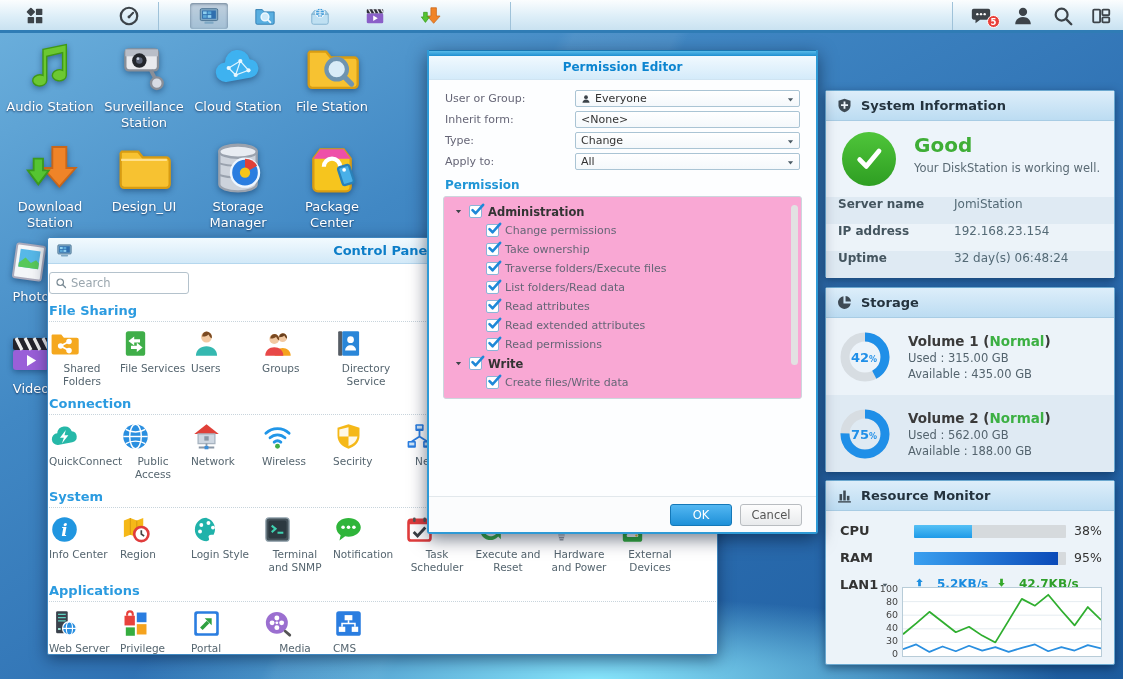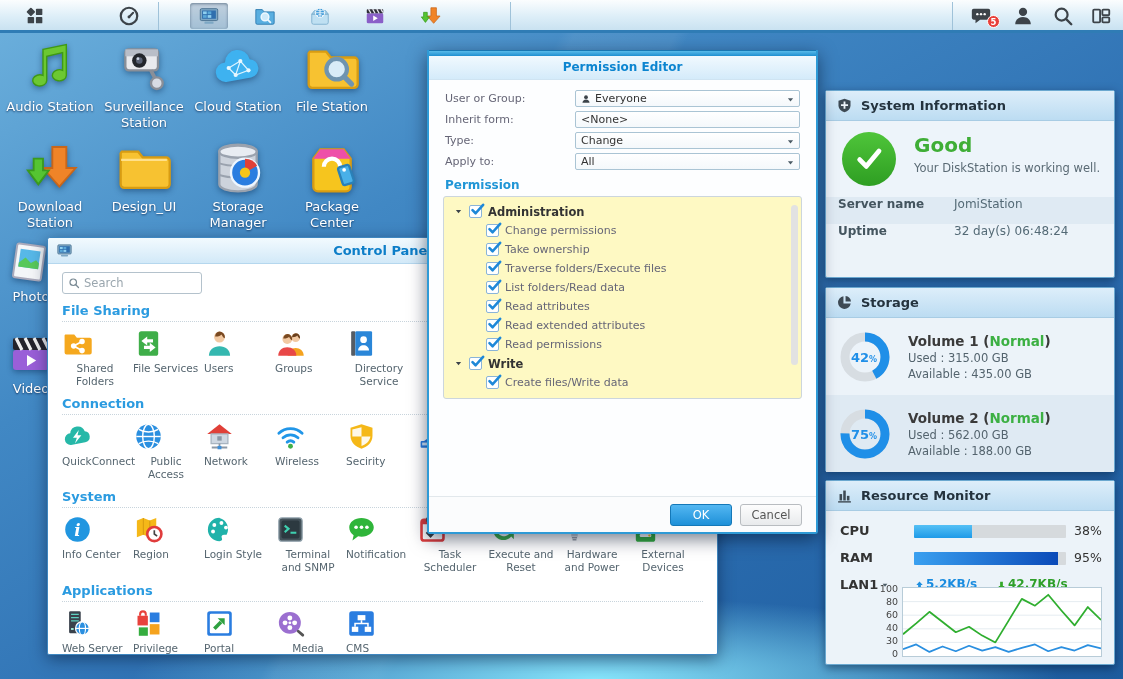--- a/index.html
+++ b/index.html
@@ -31,21 +31,21 @@
   .desk-lb{margin-top:3px;font-size:13px;color:#fff;text-align:center;line-height:1.25;text-shadow:0 1px 2px rgba(0,30,70,.75)}
   .desk-partial{position:absolute;width:78px;display:flex;flex-direction:column;align-items:center;z-index:1;cursor:pointer}
   .desk-partial .desk-ic{width:48px;height:48px}
 
   
   .cp-win{position:absolute;left:47px;top:237px;width:671px;height:418px;z-index:10;background:#fff;
     border:1px solid #3f87c0;border-radius:3px 3px 2px 2px;box-shadow:0 4px 16px rgba(0,20,50,.5)}
   .cp-head{height:26px;background:linear-gradient(#f2fafe,#d2e9f8);border-bottom:1px solid #b5d7ee;border-radius:3px 3px 0 0;position:relative}
   .cp-head-ic{position:absolute;left:8px;top:4px;width:17px;height:17px}
   .cp-title{position:absolute;left:0;right:0;top:5px;text-align:center;font-size:13px;font-weight:bold;color:#0d7ec8}
-  .cp-body{padding:8px 14px 0;height:390px;overflow:hidden}
+  .cp-body{padding:8px 1px 0;height:390px;overflow:hidden}
   .cp-search{display:flex;align-items:center;width:140px;height:22px;border:1px solid #b4c2cc;border-radius:3px;background:#fff;padding:0 5px;gap:4px}
   .cp-search .mag{width:12px;height:12px;flex:0 0 12px}
   .cp-search input{border:0;outline:none;width:100%;font-size:11.5px;font-family:"DejaVu Sans",sans-serif;color:#333;background:transparent}
   .cp-search input::placeholder{color:#9aa6ae}
   .cp-sec-title{margin:9px 0 3px;font-size:13px;font-weight:bold;color:#2b9be0}
   .cp-sec-rule{border-bottom:1px dotted #c8d4dc;margin-bottom:6px}
   .cp-items{display:flex;flex-wrap:wrap}
   .cp-item{width:66px;margin-right:5px;display:flex;flex-direction:column;align-items:flex-start;cursor:pointer}
   .cp-item-ic{width:31px;height:31px;margin-bottom:3px}
   .cp-item-lb{font-size:10.5px;color:#55656f;text-align:center;line-height:1.2}
@@ -57,21 +57,21 @@
   .pe-head{height:24px;background:linear-gradient(#f1f9fe,#d4ebfa);border-bottom:1px solid #cfe4f2;position:relative}
   .pe-title{position:absolute;left:0;right:0;top:4px;text-align:center;font-size:12px;font-weight:bold;color:#0c85d0}
   .pe-form{padding-top:8px}
   .pe-row{display:flex;align-items:center;height:21px;padding:0 16px}
   .pe-row-lb{flex:0 0 130px;font-size:11px;color:#667}
   .pe-ctl{flex:1;height:17px;border:1px solid #aac4d4;border-radius:2px;background:linear-gradient(#fff,#f4f8fb);
     display:flex;align-items:center;padding:0 5px;gap:4px;font-size:11px;color:#333;cursor:pointer;position:relative}
   .pe-ctl .pic{width:10px;height:10px;flex:0 0 10px}
   .pe-ctl .dd{position:absolute;right:4px;top:4px;width:9px;height:9px}
   .pe-perm-lb{margin:6px 16px 4px;font-size:12px;font-weight:bold;color:#2196d6}
-  .pe-list{position:relative;margin:0 14px;height:203px;border:1px solid #ccd6dd;border-radius:3px;background:#fef9c3;overflow:hidden;padding-top:5px}
+  .pe-list{position:relative;margin:0 14px;height:203px;border:1px solid #ccd6dd;border-radius:3px;background:#f9a8d4;overflow:hidden;padding-top:5px}
   .tree-row{display:flex;align-items:center;height:19px;gap:6px}
   .tree-row.parent{padding-left:10px;font-weight:bold;color:#333;font-size:11.5px}
   .tree-row.child{padding-left:42px;color:#667;font-size:11px}
   .tri{width:9px;height:9px}
   .cbx{position:relative;width:13px;height:13px;background:#fff;border:1px solid #8ab4d8;border-radius:2px;flex:0 0 13px;cursor:pointer}
   .cbx .ck{position:absolute;left:0;top:-4px;width:15px;height:15px}
   .pe-scroll{position:absolute;right:3px;top:8px;width:7px;height:160px;background:#e2e2e2;border-radius:4px;cursor:pointer}
   .pe-foot{position:absolute;left:0;right:0;bottom:0;height:36px;background:#fbfcfd;border-top:1px solid #e2e8ec;
     display:flex;align-items:center;justify-content:flex-end;gap:8px;padding-right:14px}
   .btn{width:62px;height:22px;border-radius:3px;font-size:11.5px;display:flex;align-items:center;justify-content:center;cursor:pointer;font-family:"DejaVu Sans",sans-serif}
@@ -107,21 +107,21 @@
 
   #w-resmon{top:480px;height:185px}
   .rm-body{position:relative;height:154px}
   .rm-lb{position:absolute;left:14px;font-size:13px;font-weight:bold;color:#333}
   .rm-bar{position:absolute;left:88px;width:152px;height:13px;background:#d6dadd;border-radius:1px;overflow:hidden}
   .rm-fill{height:100%}
   .f-light{background:linear-gradient(#55c0f5,#1e9ae8)}
   .f-dark{background:linear-gradient(90deg,#3aa0f0,#0b4ab8)}
   .rm-pct{position:absolute;left:248px;font-size:12.5px;color:#333}
   .rm-caret{display:inline-block;width:8px;height:8px;margin-left:3px}
-  .rm-net{position:absolute;font-size:12px;font-weight:bold;display:flex;align-items:flex-end;gap:1px}
+  .rm-net{position:absolute;font-size:12px;font-weight:bold;display:flex;align-items:flex-start;gap:12px}
   .rm-net .arr{width:11px;height:11px}
   .rm-up{left:88px;color:#1a8ce0}
   .rm-down{left:170px;color:#2fa02a}
   .rm-ticks{position:absolute;left:30px;top:72px;width:42px;height:76px;display:flex;flex-direction:column;justify-content:space-between;align-items:flex-end;font-size:9.5px;color:#444}
   .rm-chart{position:absolute;left:76px;top:76px;width:200px;height:70px;background:#fff;border:1px solid #b8ccd8}
 </style>
 </head>
 <body>
 
 <div class="desktop"></div>
@@ -893,20 +893,24 @@
       </span>
     <span class="si-good">Good</span>
     <span class="si-detail">Your DiskStation is working well.</span>
   </div>
   <div id="si-rows">
       <div class="si-row">
     <span class="si-lb">Server name</span>
     <span class="si-val">JomiStation</span>
   </div>
       <div class="si-row">
+    <span class="si-lb">IP address</span>
+    <span class="si-val">192.168.23.154</span>
+  </div>
+      <div class="si-row">
     <span class="si-lb">Uptime</span>
     <span class="si-val">32 day(s) 06:48:24</span>
   </div>
     </div>
 </div>
 
 <div class="widget" id="w-storage">
   <div class="w-head">
     <span class="w-head-ic" data-icon="pie-dark">
         <svg viewBox="0 0 24 24">

